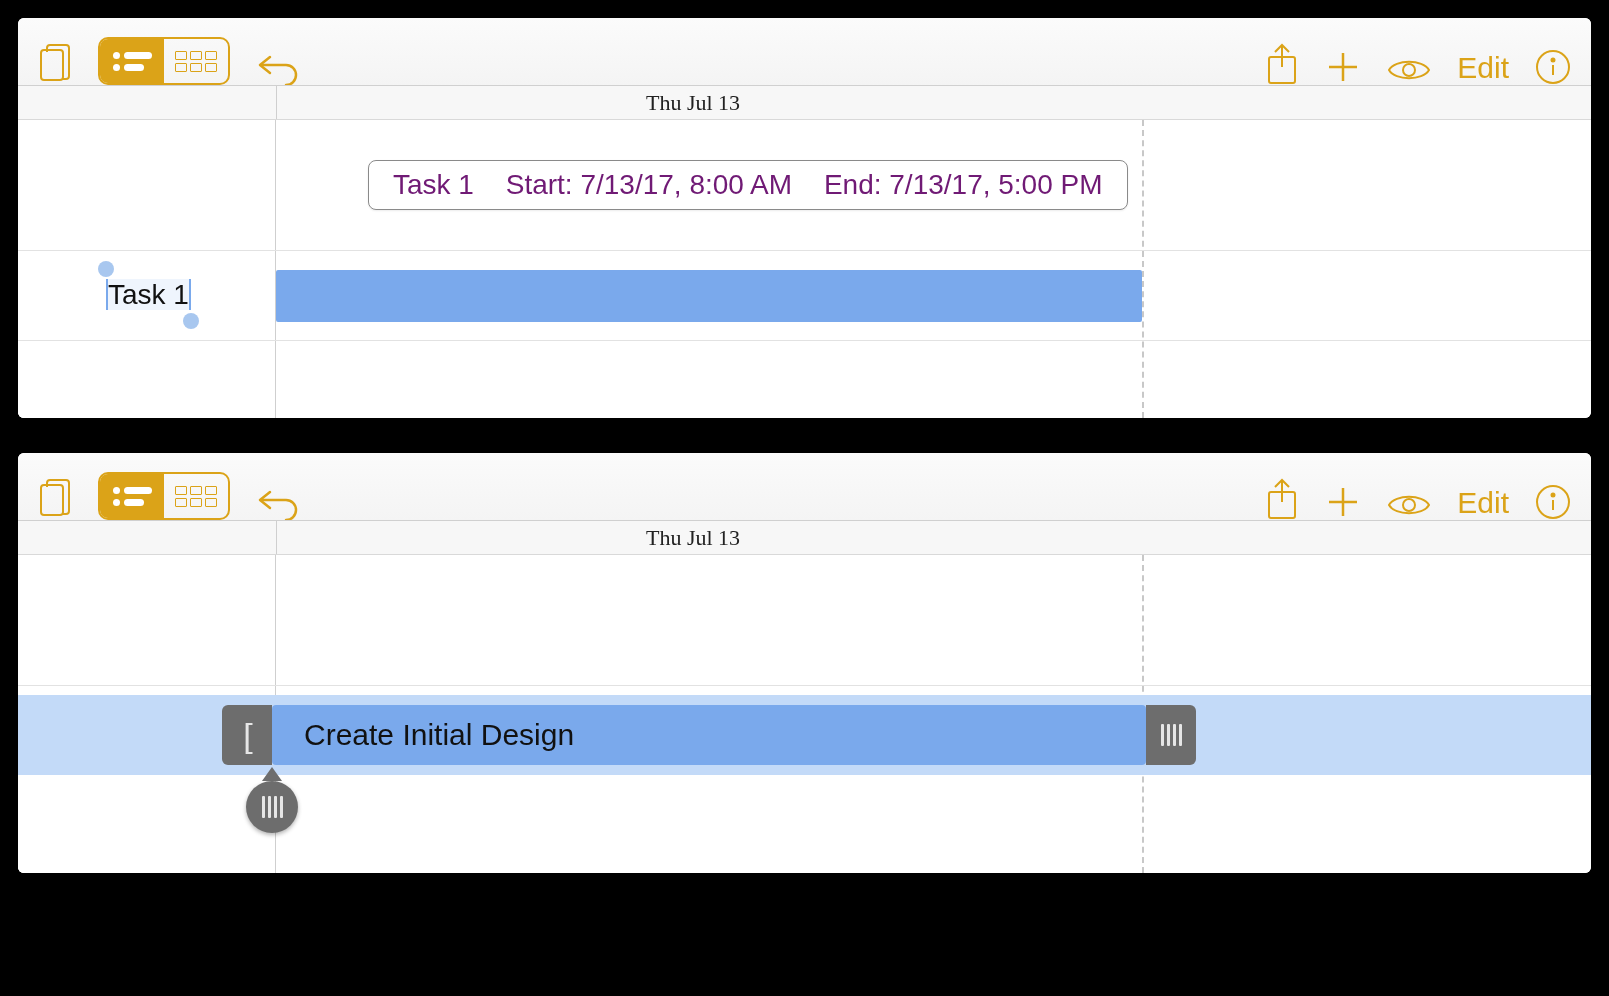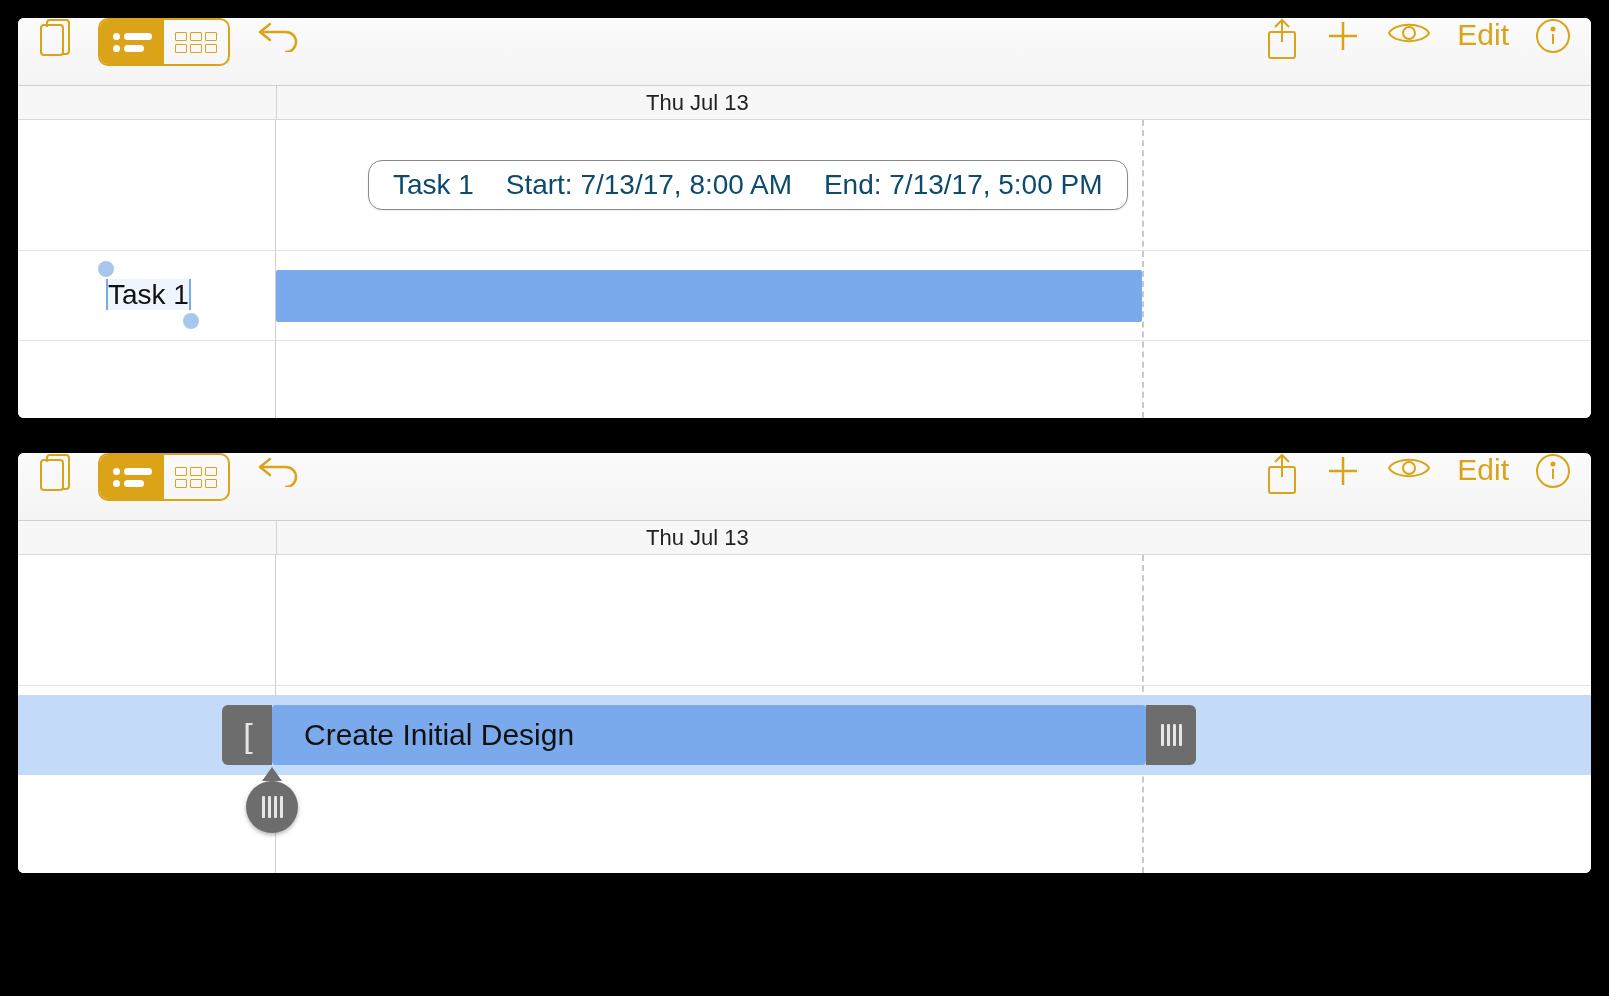--- a/index.html
+++ b/index.html
@@ -22,21 +22,21 @@
   }
   .panel-top { height: 400px; }
   .panel-bottom { height: 420px; }
 
   
   .toolbar {
     height: 68px;
     background: linear-gradient(#fbfbfb, #f4f4f4);
     border-bottom: 1px solid #d0d0d0;
     display: flex;
-    align-items: flex-start;
+    align-items: flex-end;
     padding: 0 20px;
     gap: 26px;
   }
   .toolbar .spacer { flex: 1; }
   .tb-icon {
     color: #dba318;
     display: flex;
     align-items: center;
     justify-content: center;
     cursor: pointer;
@@ -68,20 +68,21 @@
     height: 34px;
     background: #f7f7f7;
     border-bottom: 1px solid #d9d9d9;
     position: relative;
     font-size: 22px;
     color: #222;
   }
   .date-strip .date-text {
     position: absolute;
     top: 4px;
+    font-family: Liberation Serif, serif;
   }
 
   
   .body-area {
     position: relative;
     height: calc(100% - 68px - 34px);
     background: #fff;
   }
   .sidebar-col {
     position: absolute;
@@ -98,24 +99,24 @@
     position: absolute;
     top: 0; bottom: 0;
     border-left: 2px dashed #c8c8c8;
   }
 
   
   .task-popover {
     position: absolute;
     background: #fff;
     border: 1px solid #8a8a8a;
-    border-radius: 14px;
+    border-radius: 8px;
     padding: 8px 24px;
     font-size: 28px;
-    color: #0c4a6e;
+    color: #701a75;
     white-space: nowrap;
     box-shadow: 0 1px 2px rgba(0,0,0,0.08);
   }
   .task-popover span { margin-right: 24px; }
   .task-popover span:last-child { margin-right: 0; }
 
   
   .gantt-bar {
     position: absolute;
     background: #7aa9ec;

